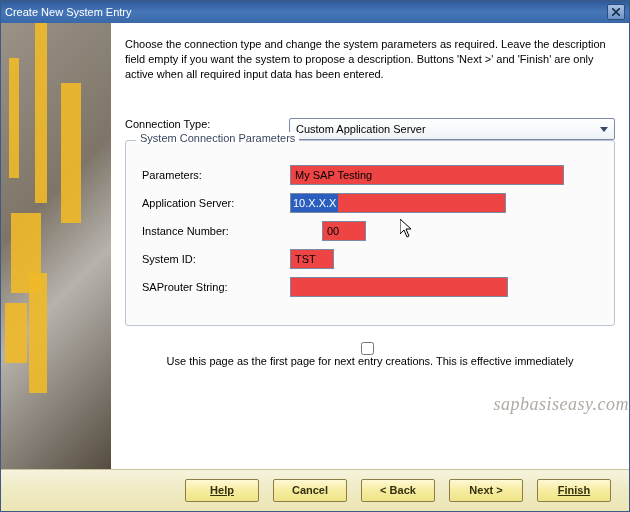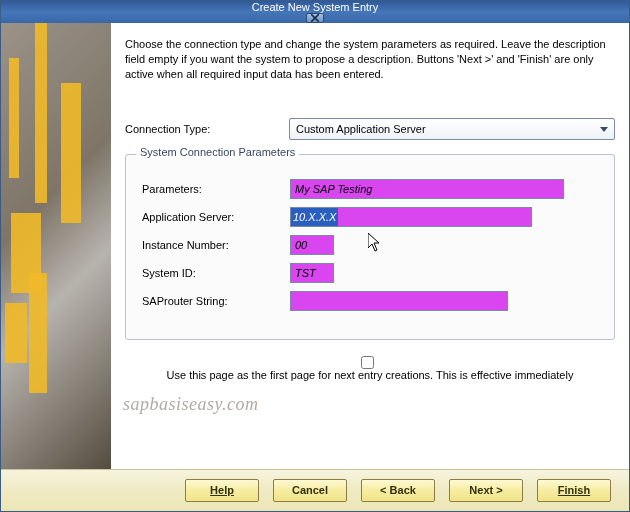--- a/index.html
+++ b/index.html
@@ -1,20 +1,20 @@
 <!DOCTYPE html>
 <html><head>
 <meta charset="utf-8">
 <style>
   * { box-sizing: border-box; font-family: Tahoma, Arial, sans-serif; font-size: 11px; }
   body { margin: 0; padding: 0; width: 630px; height: 512px; overflow: hidden; background: #fff; }
   .window { width: 630px; height: 512px; border: 1px solid #3b5a85; display: flex; flex-direction: column; }
   .titlebar {
     height: 22px; background: linear-gradient(#2f5a9a, #4576b8, #3868a8);
-    display: flex; align-items: center; padding: 0 4px; color: #fff; flex-direction: column;
+    display: flex; align-items: center; padding: 0 4px; color: #fff;
   }
   .titlebar .title { flex: 1; font-size: 11px; }
   .titlebar .close {
     width: 18px; height: 16px; background: linear-gradient(#a7c1e3, #6c92c4);
     border: 1px solid #2a4d7d; border-radius: 2px; display: flex; align-items: center; justify-content: center;
     color: #1a2c48; font-weight: bold; cursor: pointer;
   }
   .titlebar .close svg { width: 8px; height: 8px; }
   .body { flex: 1; display: flex; background: #fff; }
   .sidebar {
@@ -24,55 +24,55 @@
   }
   .sidebar .bar { position: absolute; background: rgba(240,185,40,.9); }
   .sb1 { left: 8px; top: 35px; width: 10px; height: 120px; }
   .sb2 { left: 34px; top: 0px; width: 12px; height: 180px; background: rgba(118,128,152,.85);}
   .sb3 { left: 60px; top: 60px; width: 20px; height: 140px; background: rgba(200,170,20,.85);}
   .sb4 { left: 10px; top: 190px; width: 30px; height: 80px; background: rgba(88,93,107,.8);}
   .sb5 { left: 4px; top: 280px; width: 22px; height: 60px; }
   .sb6 { left: 28px; top: 250px; width: 18px; height: 120px; background: rgba(150,150,150,.7);}
   .main { flex: 1; padding: 14px 14px 0 14px; display: flex; flex-direction: column; position: relative; }
   .intro { color: #000; line-height: 1.35; margin-bottom: 36px; padding-right: 4px; }
-  .row { display: flex; align-items: center; margin-bottom: 14px; }
+  .row { display: flex; align-items: flex-start; }
   .row .lbl { width: 164px; }
   .combo {
     flex: 1; height: 22px; border: 1px solid #7a8aa5; background: linear-gradient(#fff,#eef2f7);
     border-radius: 2px; display: flex; align-items: center; padding: 0 22px 0 6px; position: relative;
     cursor: pointer;
   }
   .combo::after {
     content: ""; position: absolute; right: 6px; top: 50%; margin-top: -2px;
     border-left: 4px solid transparent; border-right: 4px solid transparent; border-top: 5px solid #3a4a66;
   }
   .group {
     border: 1px solid #b8c3d4; border-radius: 3px; padding: 24px 0 28px 16px; position: relative;
     background: #fbfbfc; margin-bottom: 14px;
   }
   .group .legend {
     position: absolute; left: 10px; top: -9px; background: #fff; padding: 0 4px; color: #3a4660;
   }
   .frow { display: flex; align-items: center; margin-bottom: 8px; }
   .frow .flbl { width: 148px; color: #000; }
   .txt {
-    height: 20px; border: 1px solid #7a8aa5; padding: 0 4px; font-size: 11px; background: #d946ef; font-style: italic;
+    height: 20px; border: 1px solid #7a8aa5; padding: 0 4px; font-size: 11px; background: #ef4444;
   }
   .w-full { width: 274px; }
-  .w-app { width: 242px; }
+  .w-app { width: 216px; }
   .w-sm { width: 44px; }
   .w-sap { width: 218px; }
   .sel { background: #2a5fbf; color: #fff; display: inline-block; height: 18px; line-height: 18px; padding: 0 2px; }
-  .input-wrap { position: relative; }
+  .input-wrap { position: relative; margin-left: 32px; }
   .cursor-img { position: absolute; left: 78px; top: -2px; pointer-events: none; }
   .cursor-img svg { width: 15px; height: 22px; }
   .checkrow { display: flex; align-items: center; margin: 2px 0 0 0; flex-direction: column; }
   .checkrow input { width: 13px; height: 13px; margin: 0 6px 0 0; }
   .watermark {
-    position: absolute; left: 0; right: 0; bottom: 54px; text-align: left;
+    position: absolute; left: 0; right: 0; bottom: 54px; text-align: right;
     font-family: "Lucida Handwriting", cursive; font-size: 18px; color: rgba(110,100,85,.55);
     font-style: italic; letter-spacing: .5px; pointer-events: none; margin-left: 12px;
   }
   .footer {
     height: 42px; background: linear-gradient(#f6f3de, #efeac3, #ece6b6);
     border-top: 1px solid #c9c29a; display: flex; align-items: center; justify-content: flex-end;
     gap: 14px; padding: 0 18px;
   }
   .btn {
     min-width: 74px; height: 23px; border: 1px solid #8a7e46; border-radius: 2px;

